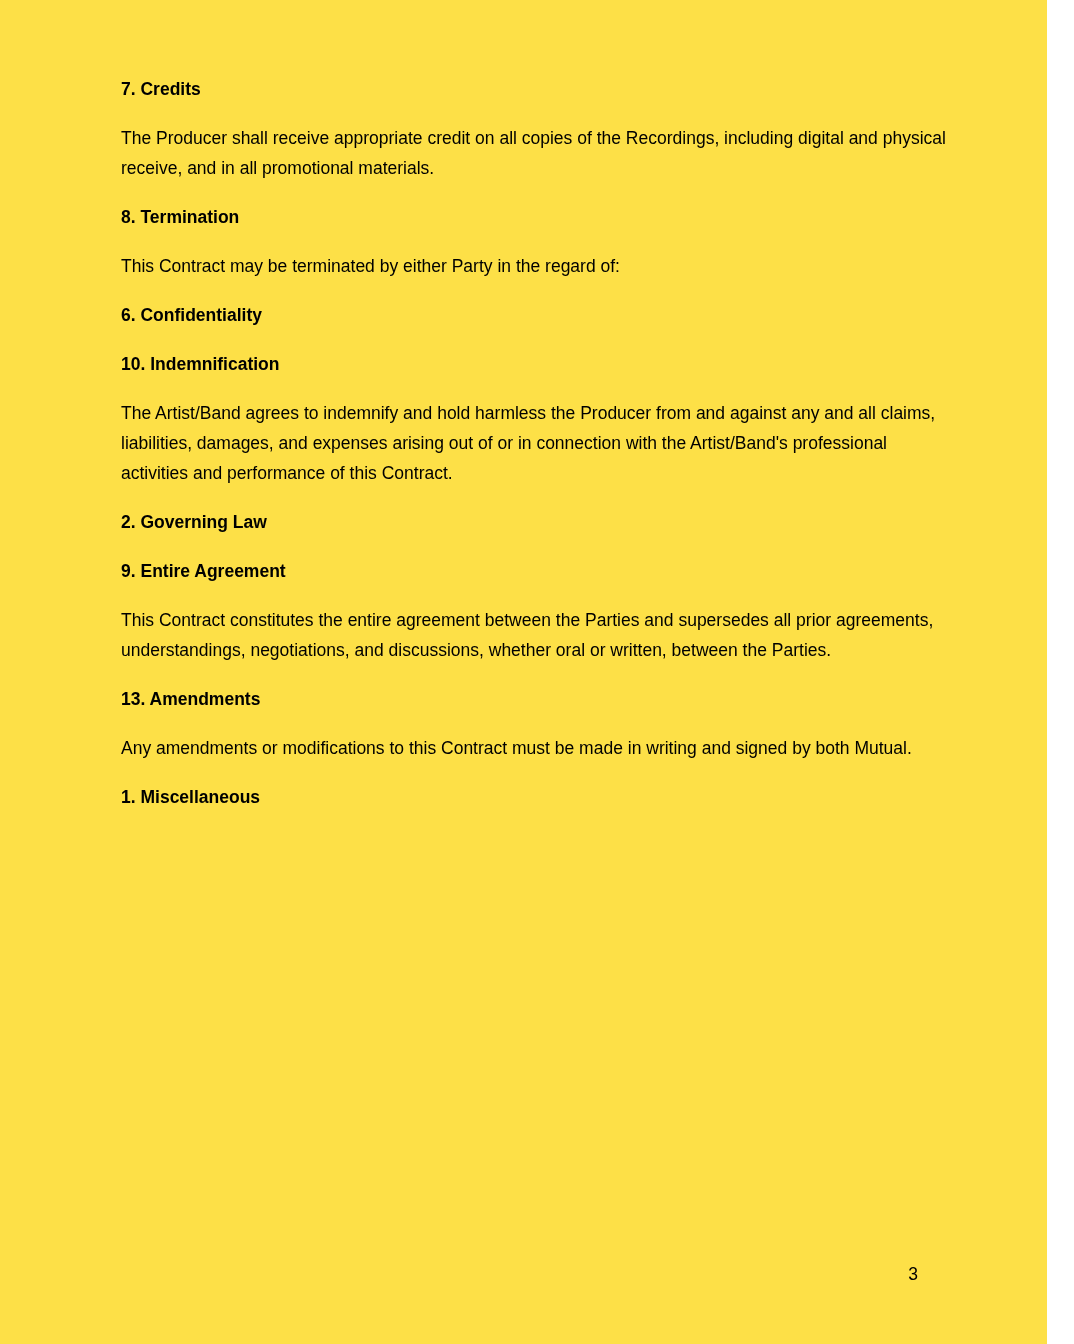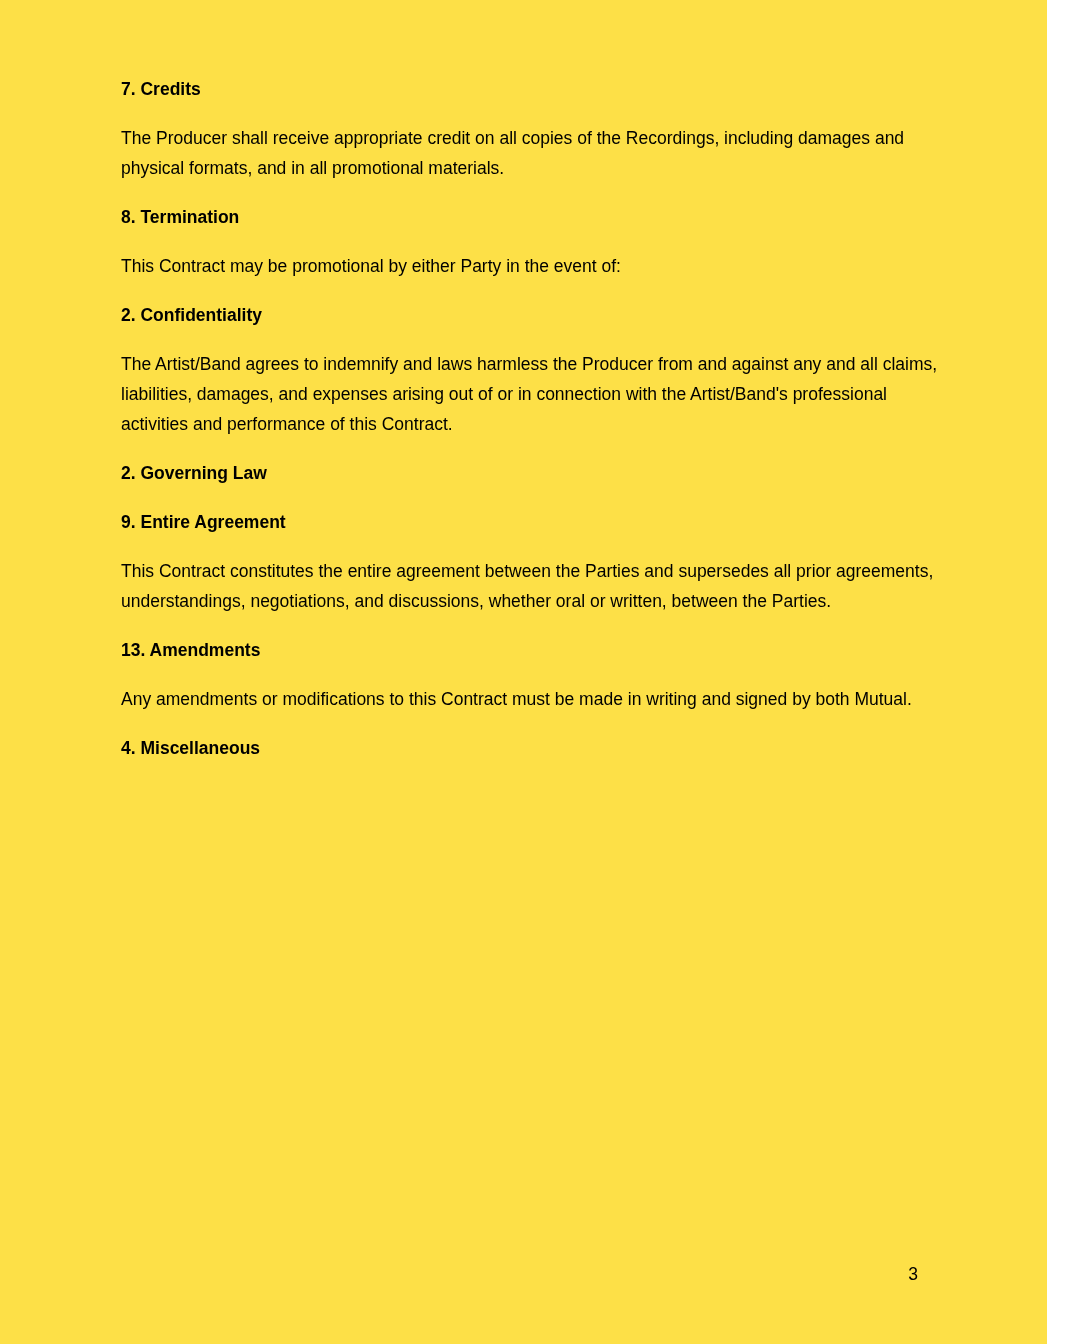--- a/index.html
+++ b/index.html
@@ -54,26 +54,27 @@
     line-height: 24px;
     color: #000000;
   }
 </style>
 </head>
 <body>
 
 <div class="page">
   <main class="content" id="doc-content">
       <h3>7. Credits</h3>
-      <p>The Producer shall receive appropriate credit on all copies of the Recordings, including damages and physical formats, and in all promotional materials.</p>
+      <p>The Producer shall receive appropriate credit on all copies of the Recordings, including digital and physical receive, and in all promotional materials.</p>
       <h3>8. Termination</h3>
-      <p>This Contract may be promotional by either Party in the event of:</p>
-      <h3>2. Confidentiality</h3>
-      <p>The Artist/Band agrees to indemnify and laws harmless the Producer from and against any and all claims, liabilities, damages, and expenses arising out of or in connection with the Artist/Band's professional activities and performance of this Contract.</p>
+      <p>This Contract may be terminated by either Party in the regard of:</p>
+      <h3>6. Confidentiality</h3>
+      <h3>10. Indemnification</h3>
+      <p>The Artist/Band agrees to indemnify and hold harmless the Producer from and against any and all claims, liabilities, damages, and expenses arising out of or in connection with the Artist/Band's professional activities and performance of this Contract.</p>
       <h3>2. Governing Law</h3>
       <h3>9. Entire Agreement</h3>
       <p>This Contract constitutes the entire agreement between the Parties and supersedes all prior agreements, understandings, negotiations, and discussions, whether oral or written, between the Parties.</p>
       <h3>13. Amendments</h3>
       <p>Any amendments or modifications to this Contract must be made in writing and signed by both Mutual.</p>
-      <h3>4. Miscellaneous</h3>
+      <h3>1. Miscellaneous</h3>
     </main>
   <div class="page-number">3</div>
 </div>
 
 </body></html>

